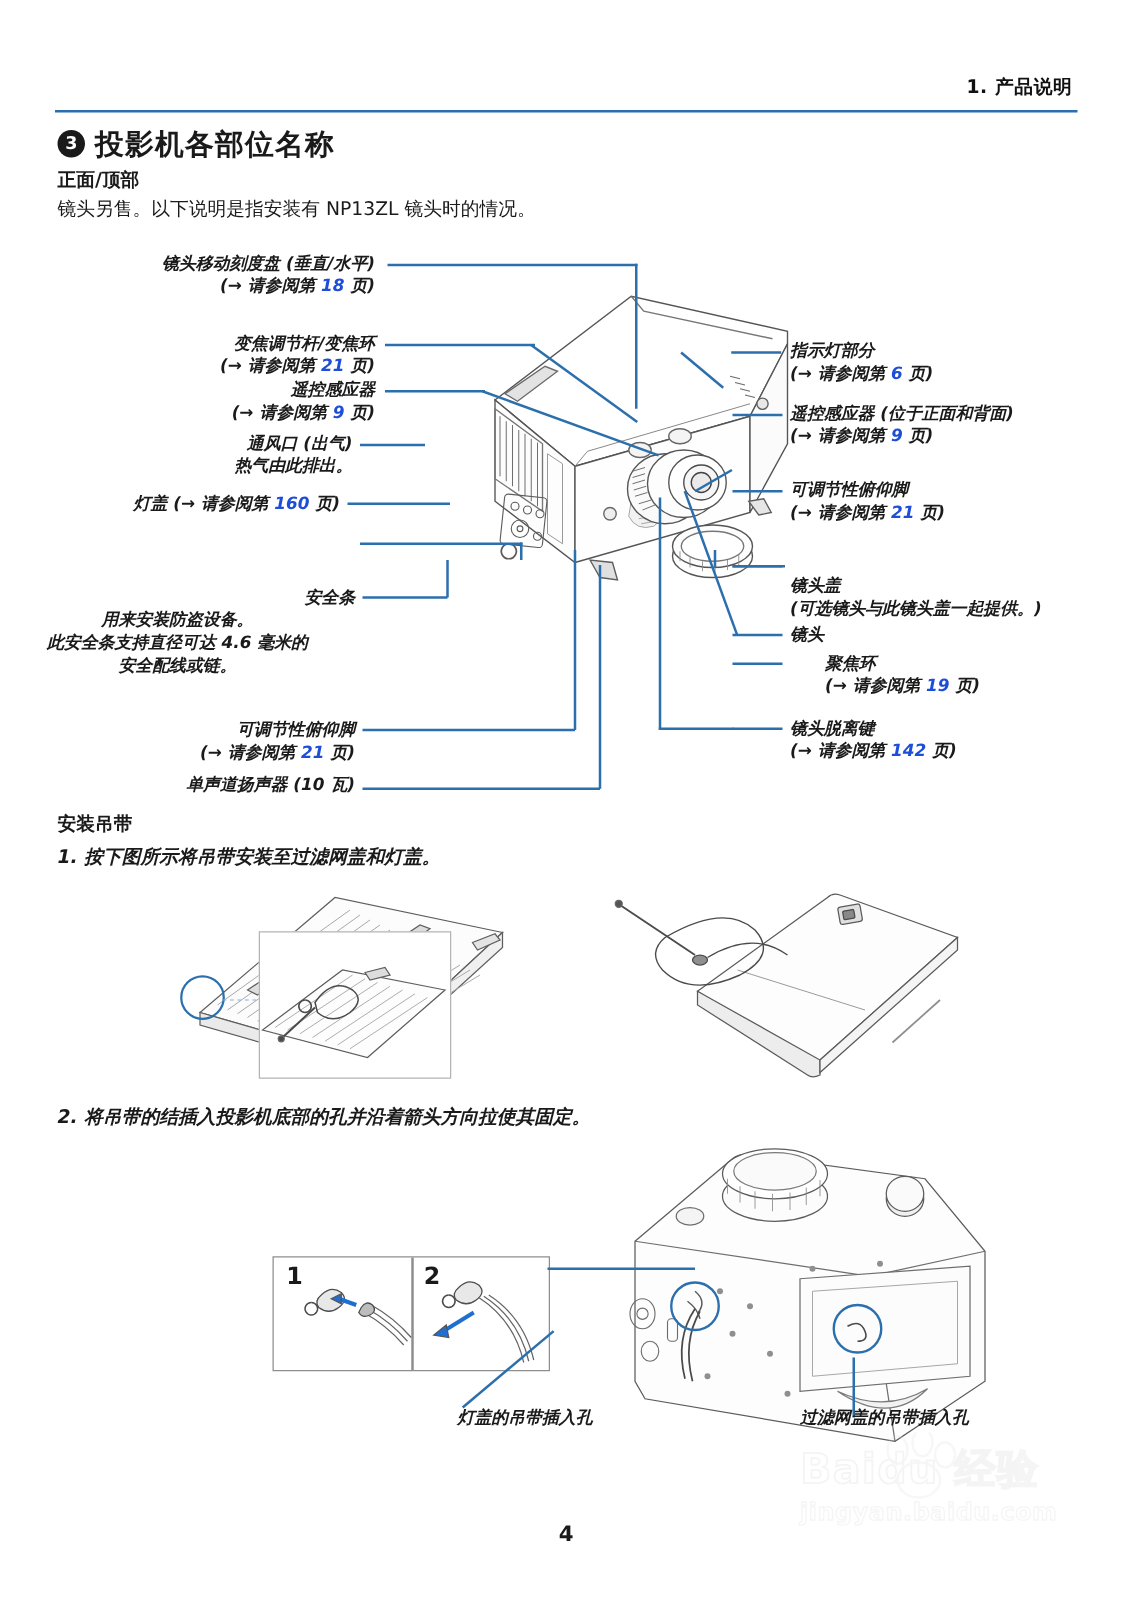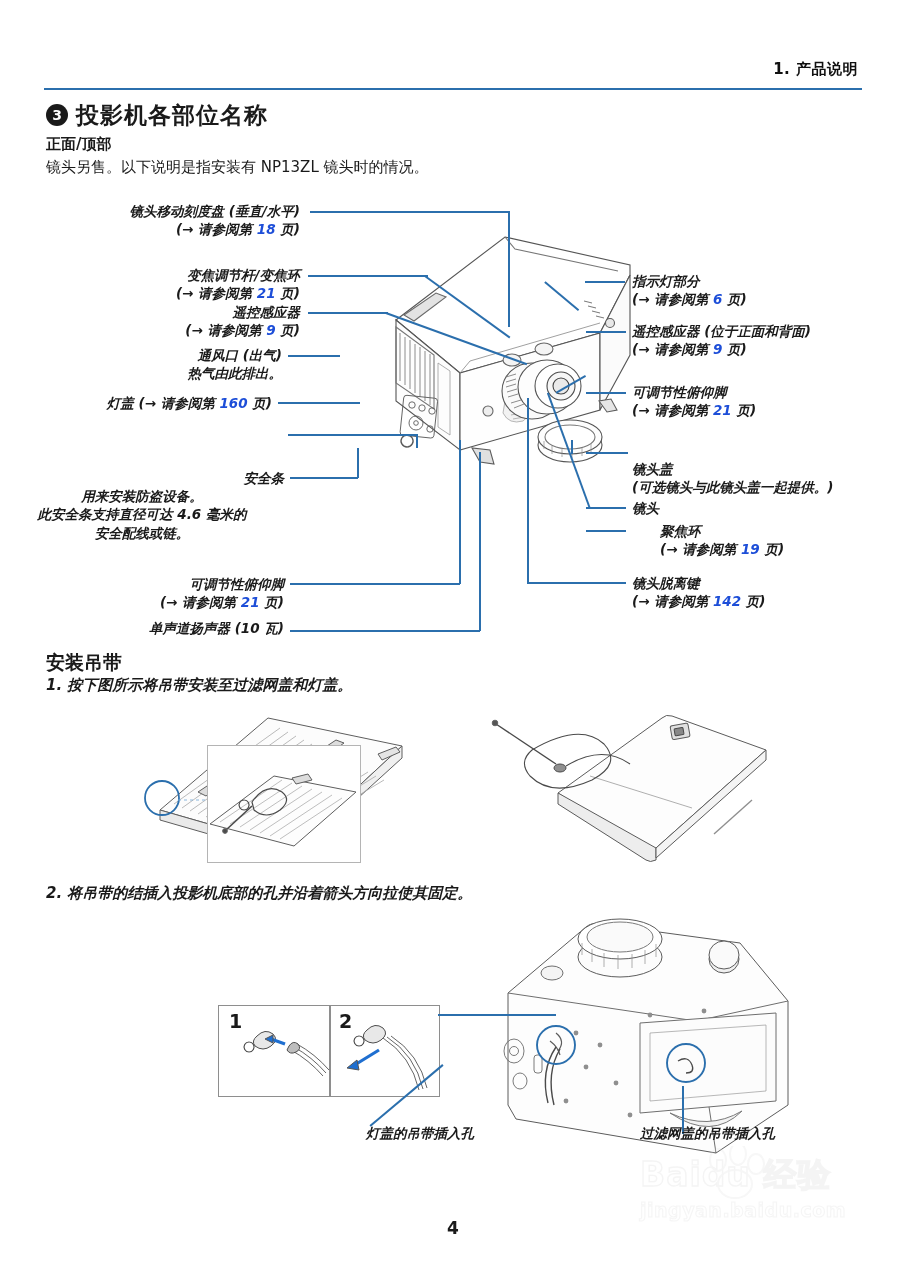--- a/index.html
+++ b/index.html
@@ -105,21 +105,21 @@
 
   
   .fig { position: absolute; }
   .fig svg { display: block; }
 
   
   .h-install {
     position: absolute;
     left: 46px;
     top: 650px;
-    font-size: 19px;
+    font-size: 15px;
     font-weight: bold;
   }
   .step {
     position: absolute;
     left: 46px;
     font-size: 15px;
     font-weight: bold;
     font-style: italic;
   }
   .step1 { top: 676px; }

